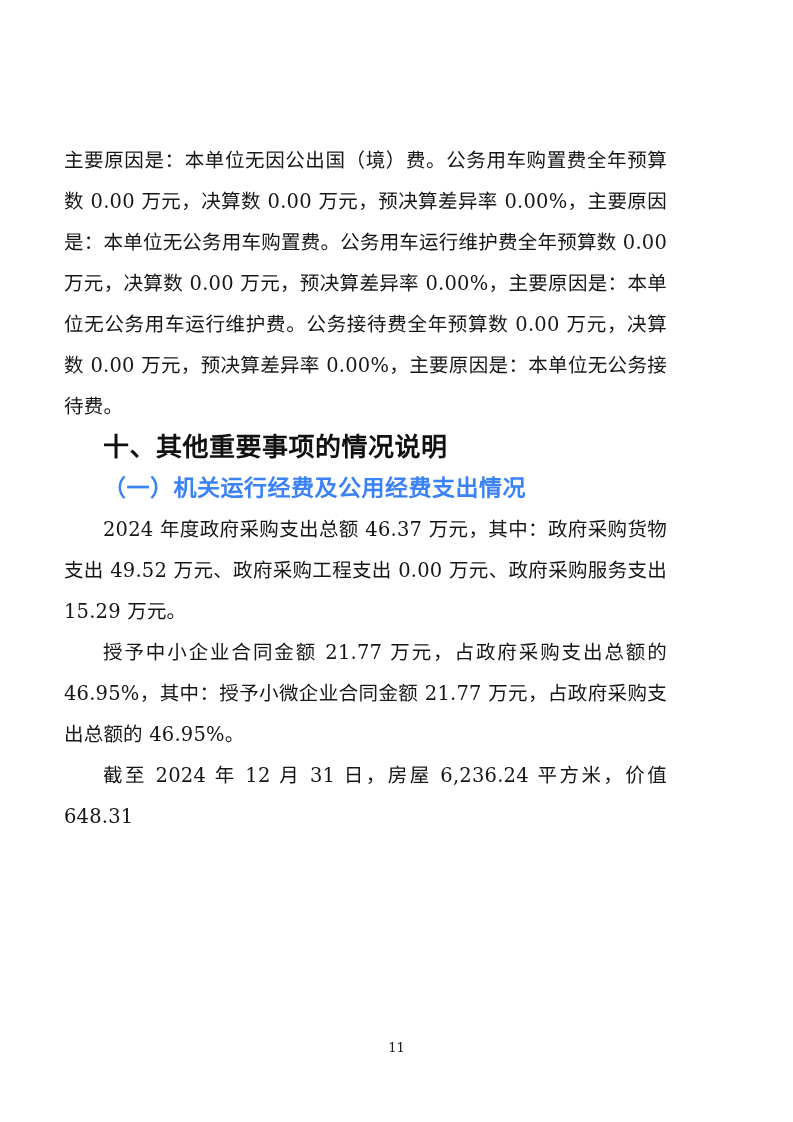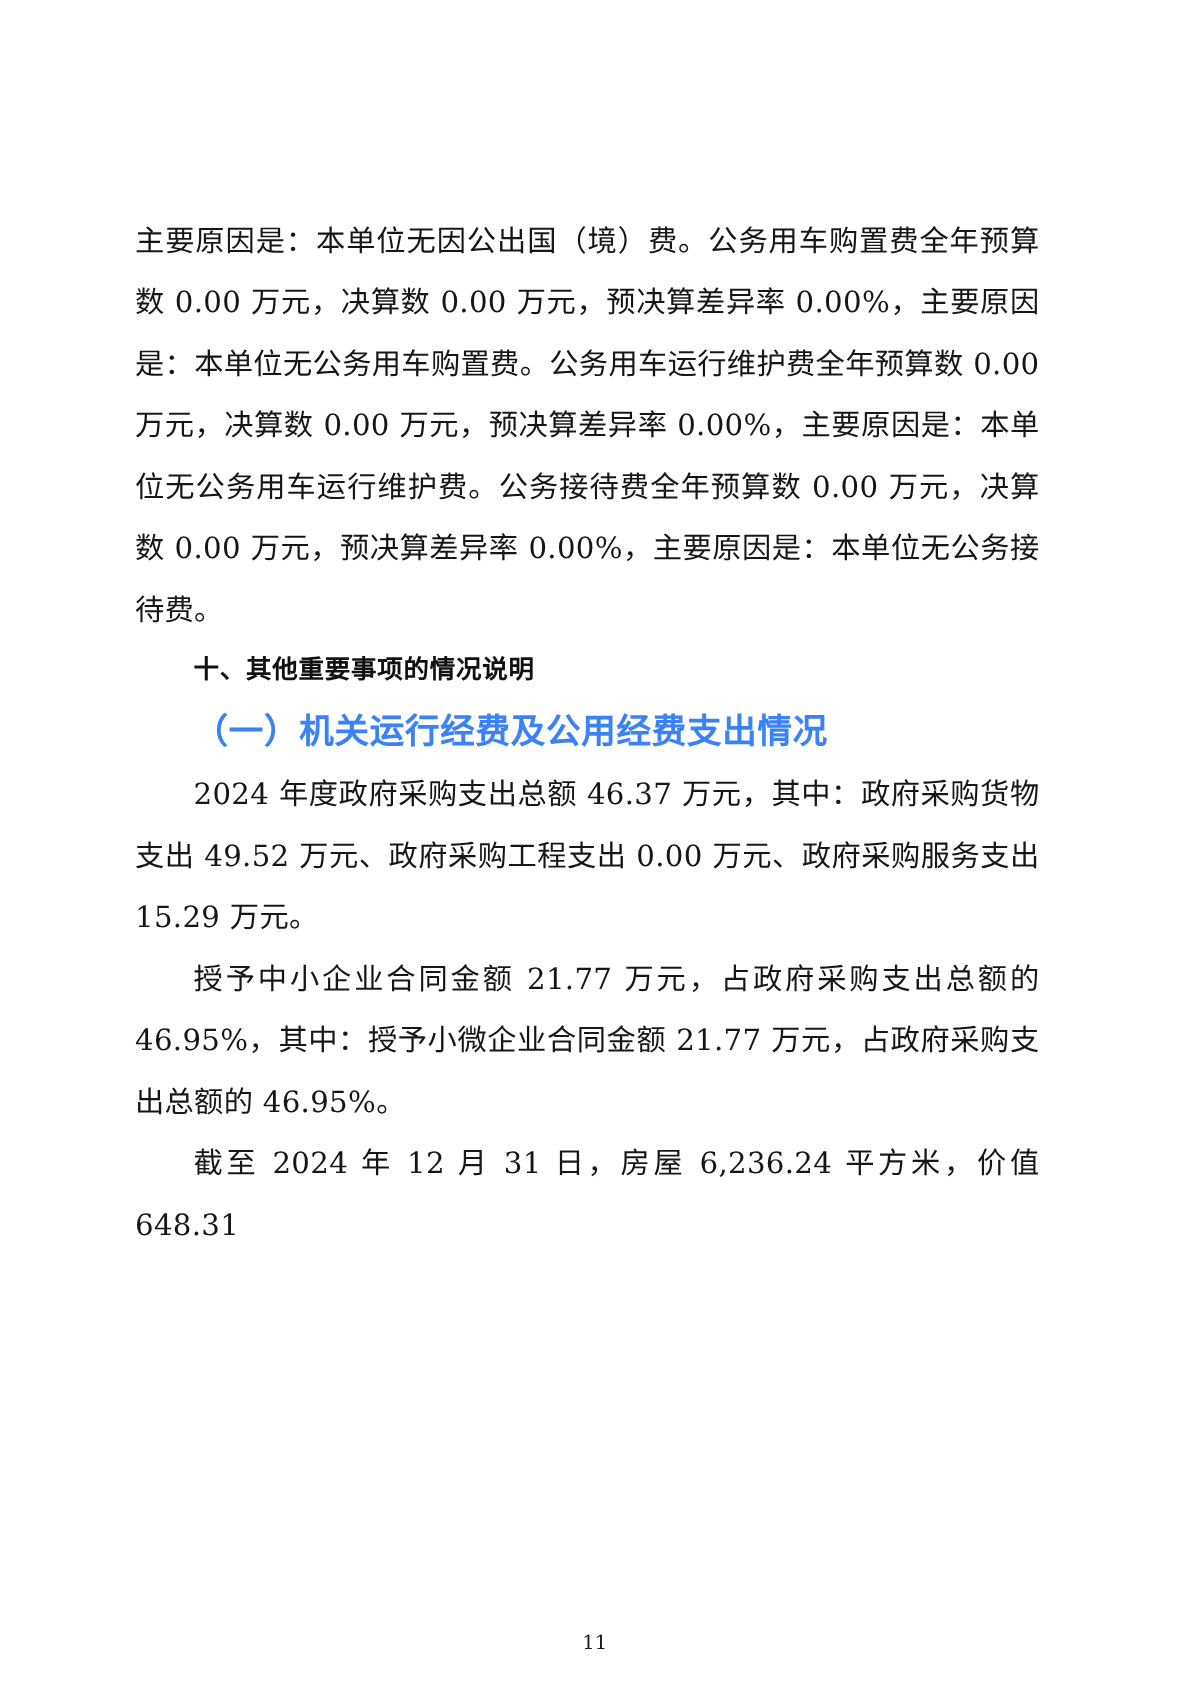--- a/index.html
+++ b/index.html
@@ -16,41 +16,41 @@
     color: #1a1a1a;
     overflow: hidden;
   }
   .page {
     position: absolute;
     left: 0;
     top: 0;
     width: 793px;
     height: 1122px;
     box-sizing: border-box;
-    padding: 140px 95px 0 90px;
+    padding: 140px 95px 0 64px;
   }
   .doc-body {
     width: 603px;
   }
   p.para {
     margin: 0 0 0 0;
     font-size: 19.5px;
     line-height: 41px;
     text-align: justify;
     text-justify: inter-ideograph;
     letter-spacing: 0.2px;
     font-family: "DejaVu Serif", "Liberation Serif", serif;
     color: #161616;
   }
   p.indent {
     text-indent: 39px;
   }
   h2.heading {
     margin: 0;
-    font-size: 17px;
+    font-size: 26px;
     line-height: 41px;
     font-weight: bold;
     text-indent: 39px;
     letter-spacing: 0.5px;
     font-family: "DejaVu Sans", "Liberation Sans", sans-serif;
     color: #111111;
   }
   h3.subheading {
     margin: 0;
     font-size: 23px;
@@ -63,21 +63,20 @@
   }
   .page-number {
     position: absolute;
     left: 0;
     right: 0;
     top: 1040px;
     text-align: center;
     font-size: 13px;
     font-family: "DejaVu Serif", "Liberation Serif", serif;
     color: #1a1a1a;
-    margin-top: 48px;
   }
 </style>
 </head>
 <body>
 
 <div class="page">
   <div class="doc-body">
 
     <p class="para">主要原因是：本单位无因公出国（境）费。公务用车购置费全年预算数 0.00 万元，决算数 0.00 万元，预决算差异率 0.00%，主要原因是：本单位无公务用车购置费。公务用车运行维护费全年预算数 0.00 万元，决算数 0.00 万元，预决算差异率 0.00%，主要原因是：本单位无公务用车运行维护费。公务接待费全年预算数 0.00 万元，决算数 0.00 万元，预决算差异率 0.00%，主要原因是：本单位无公务接待费。</p>
 

